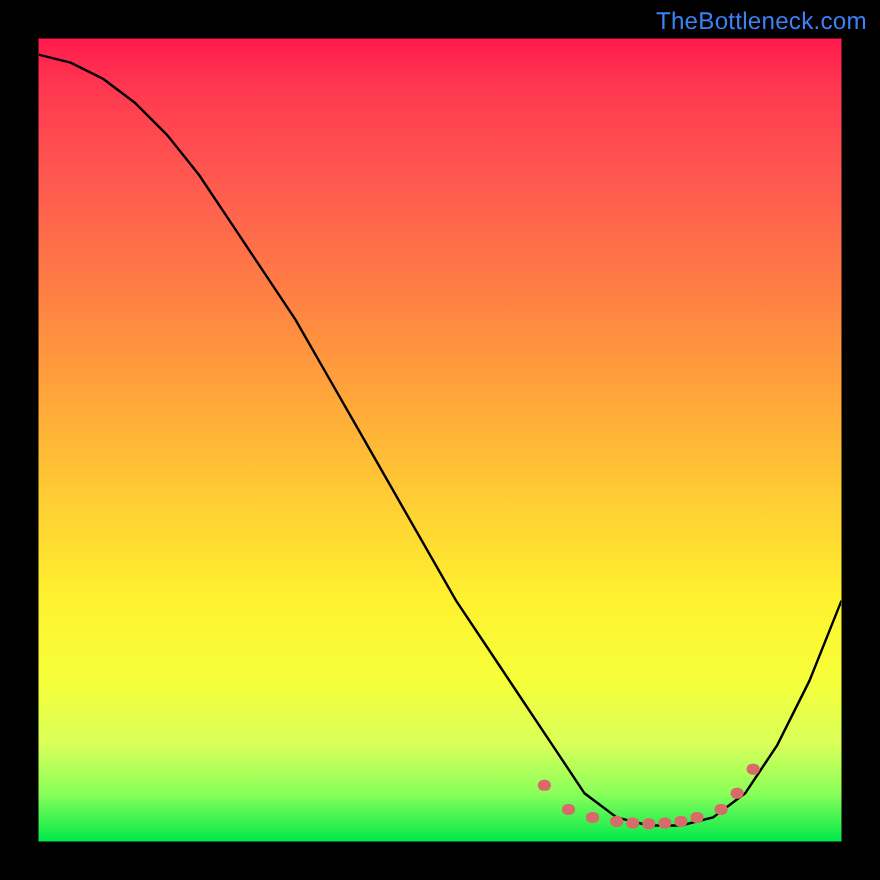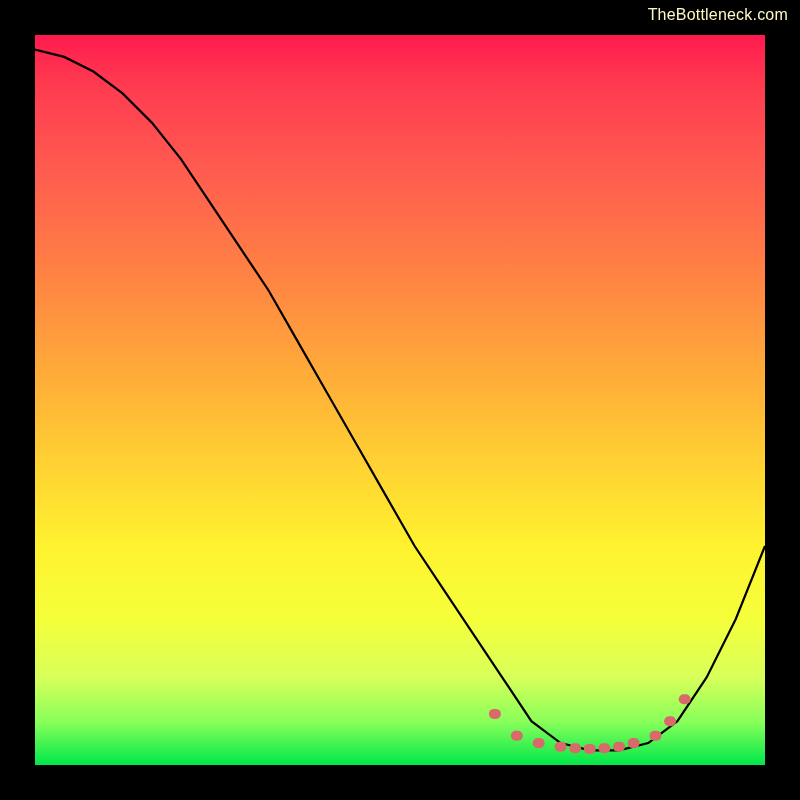--- a/index.html
+++ b/index.html
@@ -45,22 +45,22 @@
     position: absolute;
     left: 0;
     top: 0;
     width: 730px;
     height: 730px;
   }
   .watermark {
     position: absolute;
     top: 6px;
     right: 12px;
-    color: #fef9c3;
-    font-size: 16px;
+    color: #3b82f6;
+    font-size: 22px;
     font-weight: 500;
     letter-spacing: 0.2px;
     user-select: none;
   }
 </style>
 </head>
 <body>
 
 <div class="frame">
   <div class="watermark">TheBottleneck.com</div>

